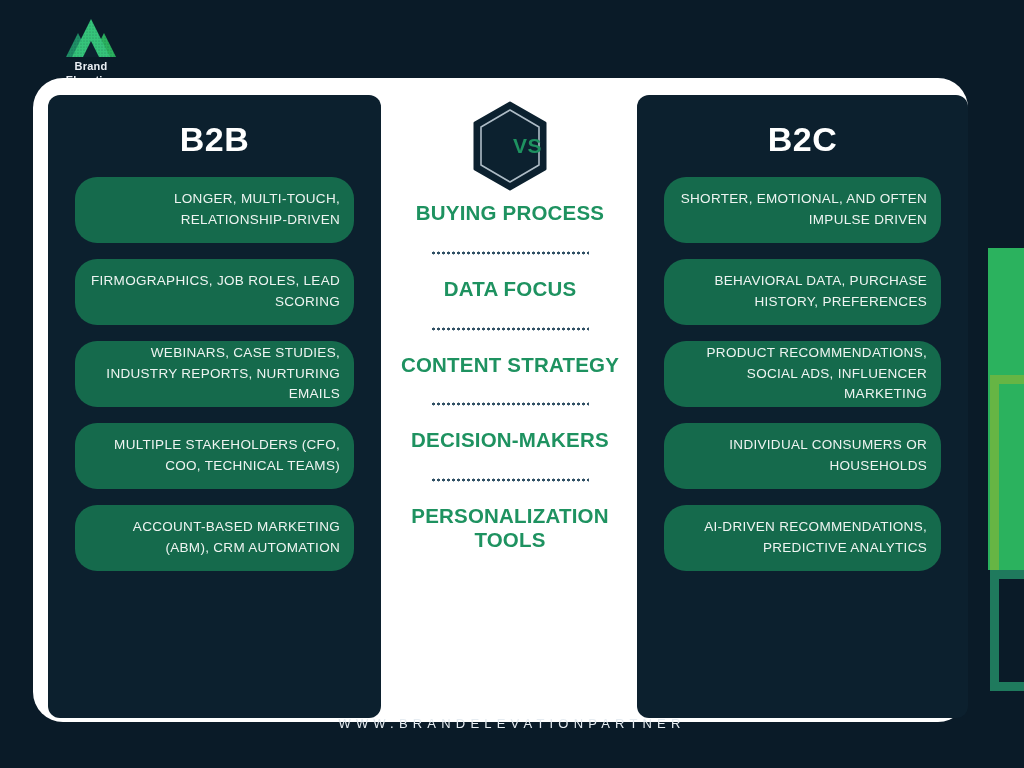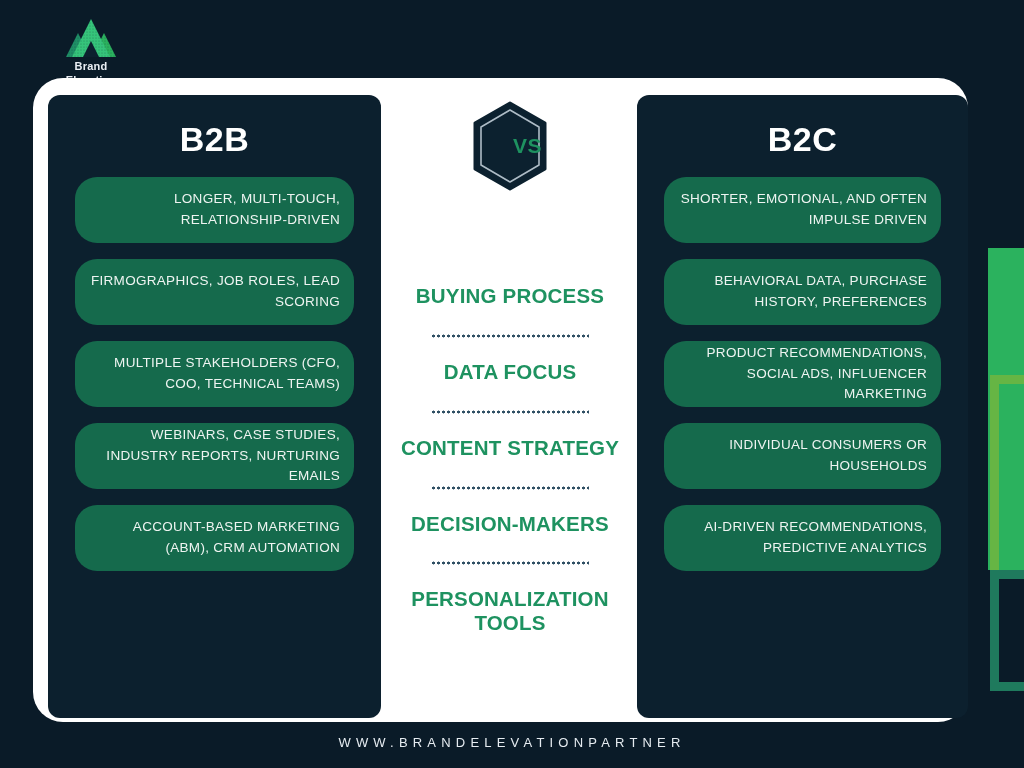--- a/index.html
+++ b/index.html
@@ -76,36 +76,36 @@
   }
   .vs-badge svg{ position:absolute; left:0; top:0; }
   .vs-badge span{
     position:relative; color:#1e9260; font-size:21px; font-weight:bold;
     letter-spacing:.5px;
     margin-left:35px;
   }
 
   .center-items{
     flex:1; width:100%; display:flex; flex-direction:column;
-    align-items:center; justify-content:center; padding-top:10px;
+    align-items:center; justify-content:flex-start; padding-top:10px;
   }
   .center-label{
     color:#1e9260; font-size:20.5px; font-weight:bold; text-align:center;
     line-height:1.16; letter-spacing:.2px; width:100%;
   }
   .dot-div{
     width:158px; height:4px; margin:26px 0 22px 0;
     background-image:radial-gradient(circle, #2f4f63 1.4px, transparent 1.6px);
     background-size:5px 4px; background-repeat:repeat-x;
   }
 
   
   .footer{
     position:absolute; left:0; bottom:0; width:1024px; height:52px;
-    display:flex; align-items:center; justify-content:center;
+    display:flex; align-items:flex-start; justify-content:center;
     color:#e6ecf1; font-size:13px; letter-spacing:5.2px;
   }
 </style>
 </head>
 <body>
 
 <div class="deco-green-block"></div>
 <div class="deco-green-frame"></div>
 <div class="deco-green-frame lower"></div>
 
@@ -130,22 +130,22 @@
   </div>
 </div>
 
 <div class="white-card"></div>
 
 <div class="col-dark b2b">
   <div class="col-title">B2B</div>
   <div class="pill-list">
     <div class="pill">LONGER, MULTI-TOUCH, RELATIONSHIP-DRIVEN</div>
     <div class="pill">FIRMOGRAPHICS, JOB ROLES, LEAD SCORING</div>
+    <div class="pill">WEBINARS, CASE STUDIES, INDUSTRY REPORTS, NURTURING EMAILS</div>
     <div class="pill">MULTIPLE STAKEHOLDERS (CFO, COO, TECHNICAL TEAMS)</div>
-    <div class="pill">WEBINARS, CASE STUDIES, INDUSTRY REPORTS, NURTURING EMAILS</div>
     <div class="pill">ACCOUNT-BASED MARKETING (ABM), CRM AUTOMATION</div>
   </div>
 </div>
 
 <div class="center">
   <div class="vs-badge">
     <svg width="82" height="90" viewBox="0 0 82 90">
       <path d="M41 2 L76 22 L76 68 L41 88 L6 68 L6 22 Z" fill="#0c212f" stroke="#0c212f" stroke-width="3" stroke-linejoin="round"></path>
       <path d="M41 9 L70 26 L70 64 L41 81 L12 64 L12 26 Z" fill="none" stroke="#aebcc6" stroke-width="1.6" stroke-linejoin="round"></path>
     </svg>

